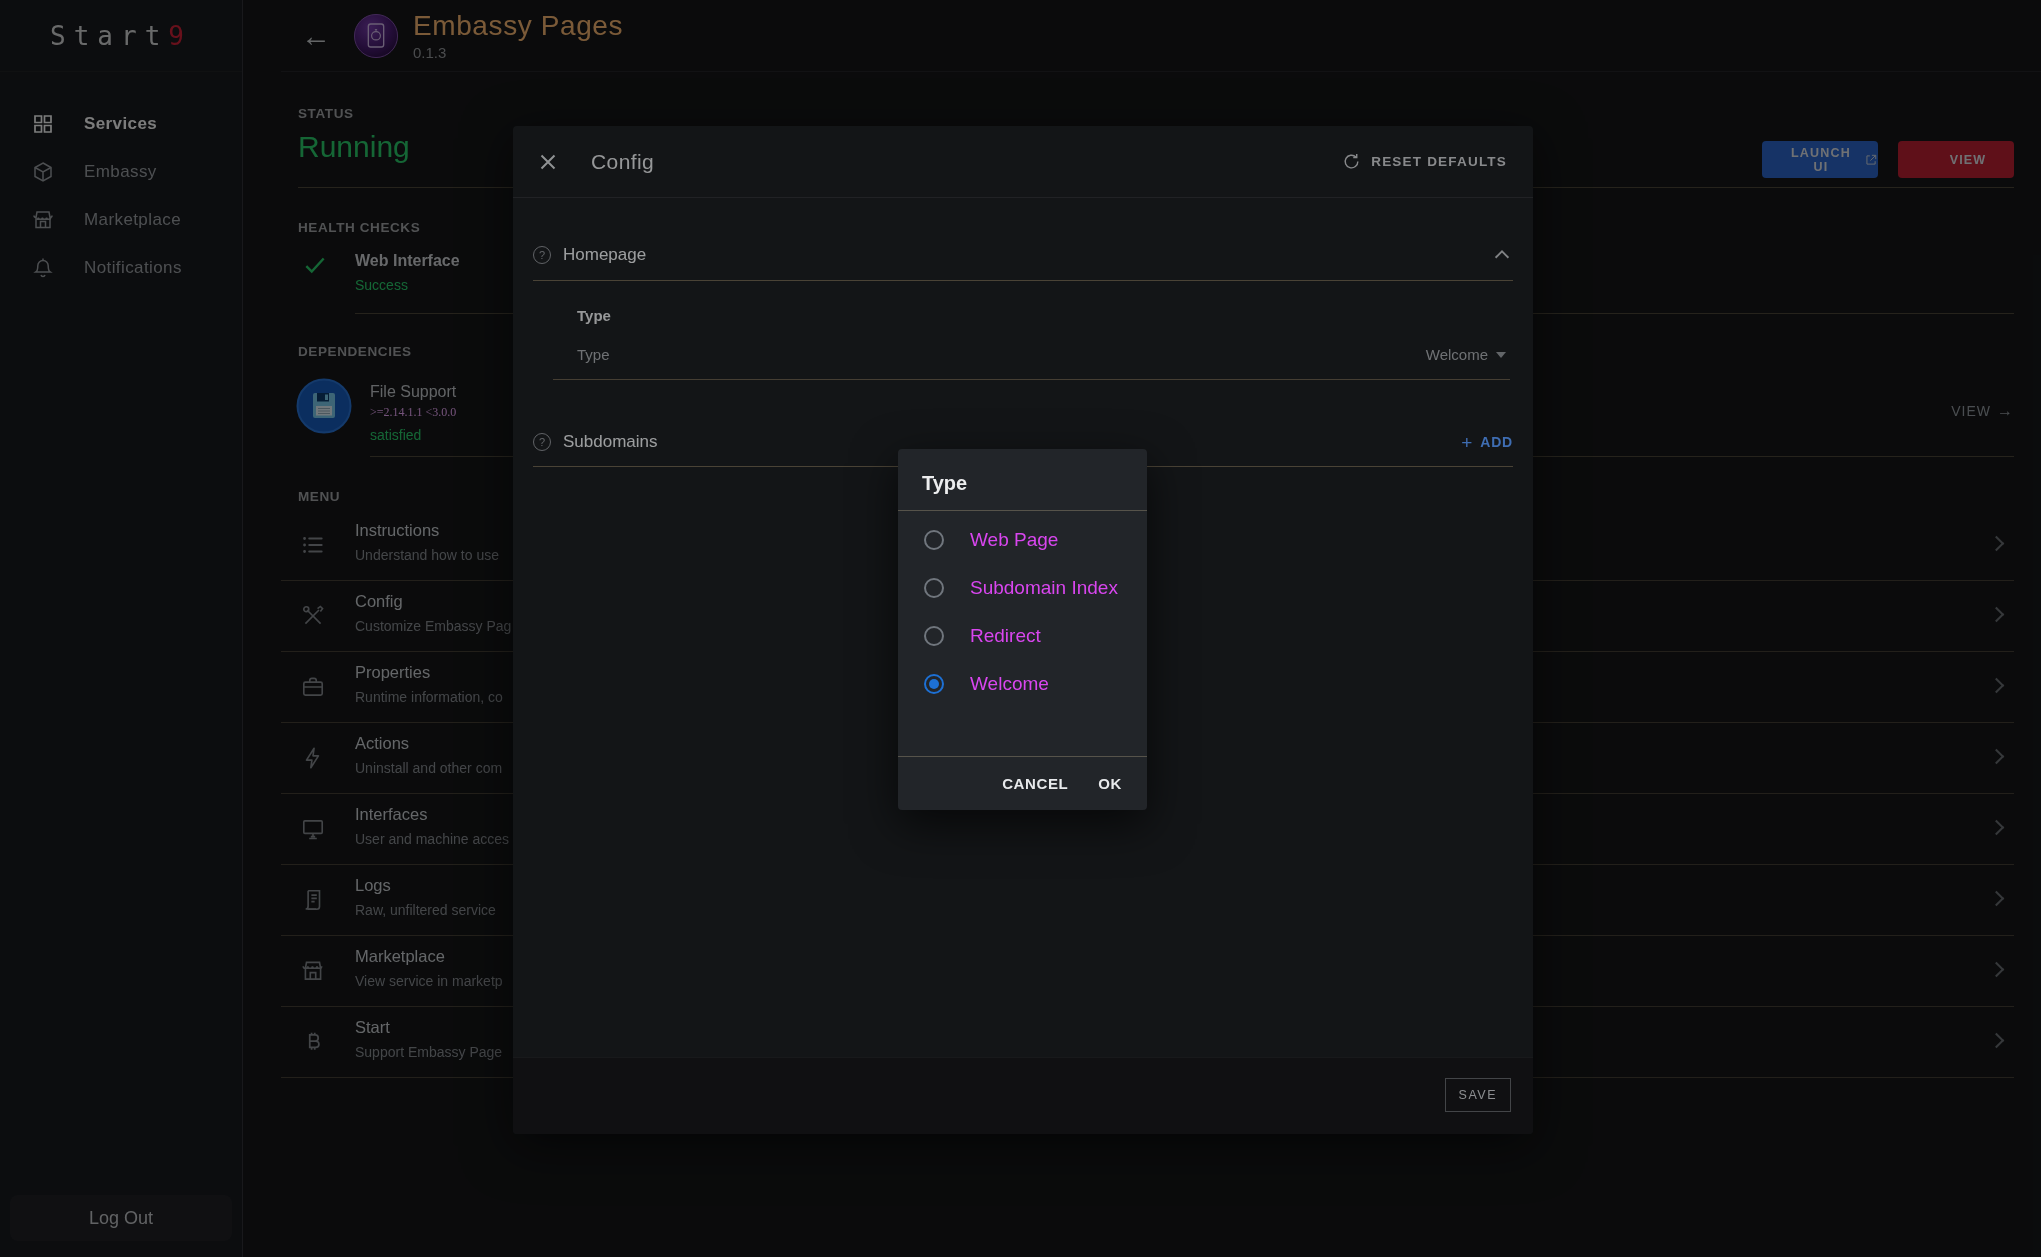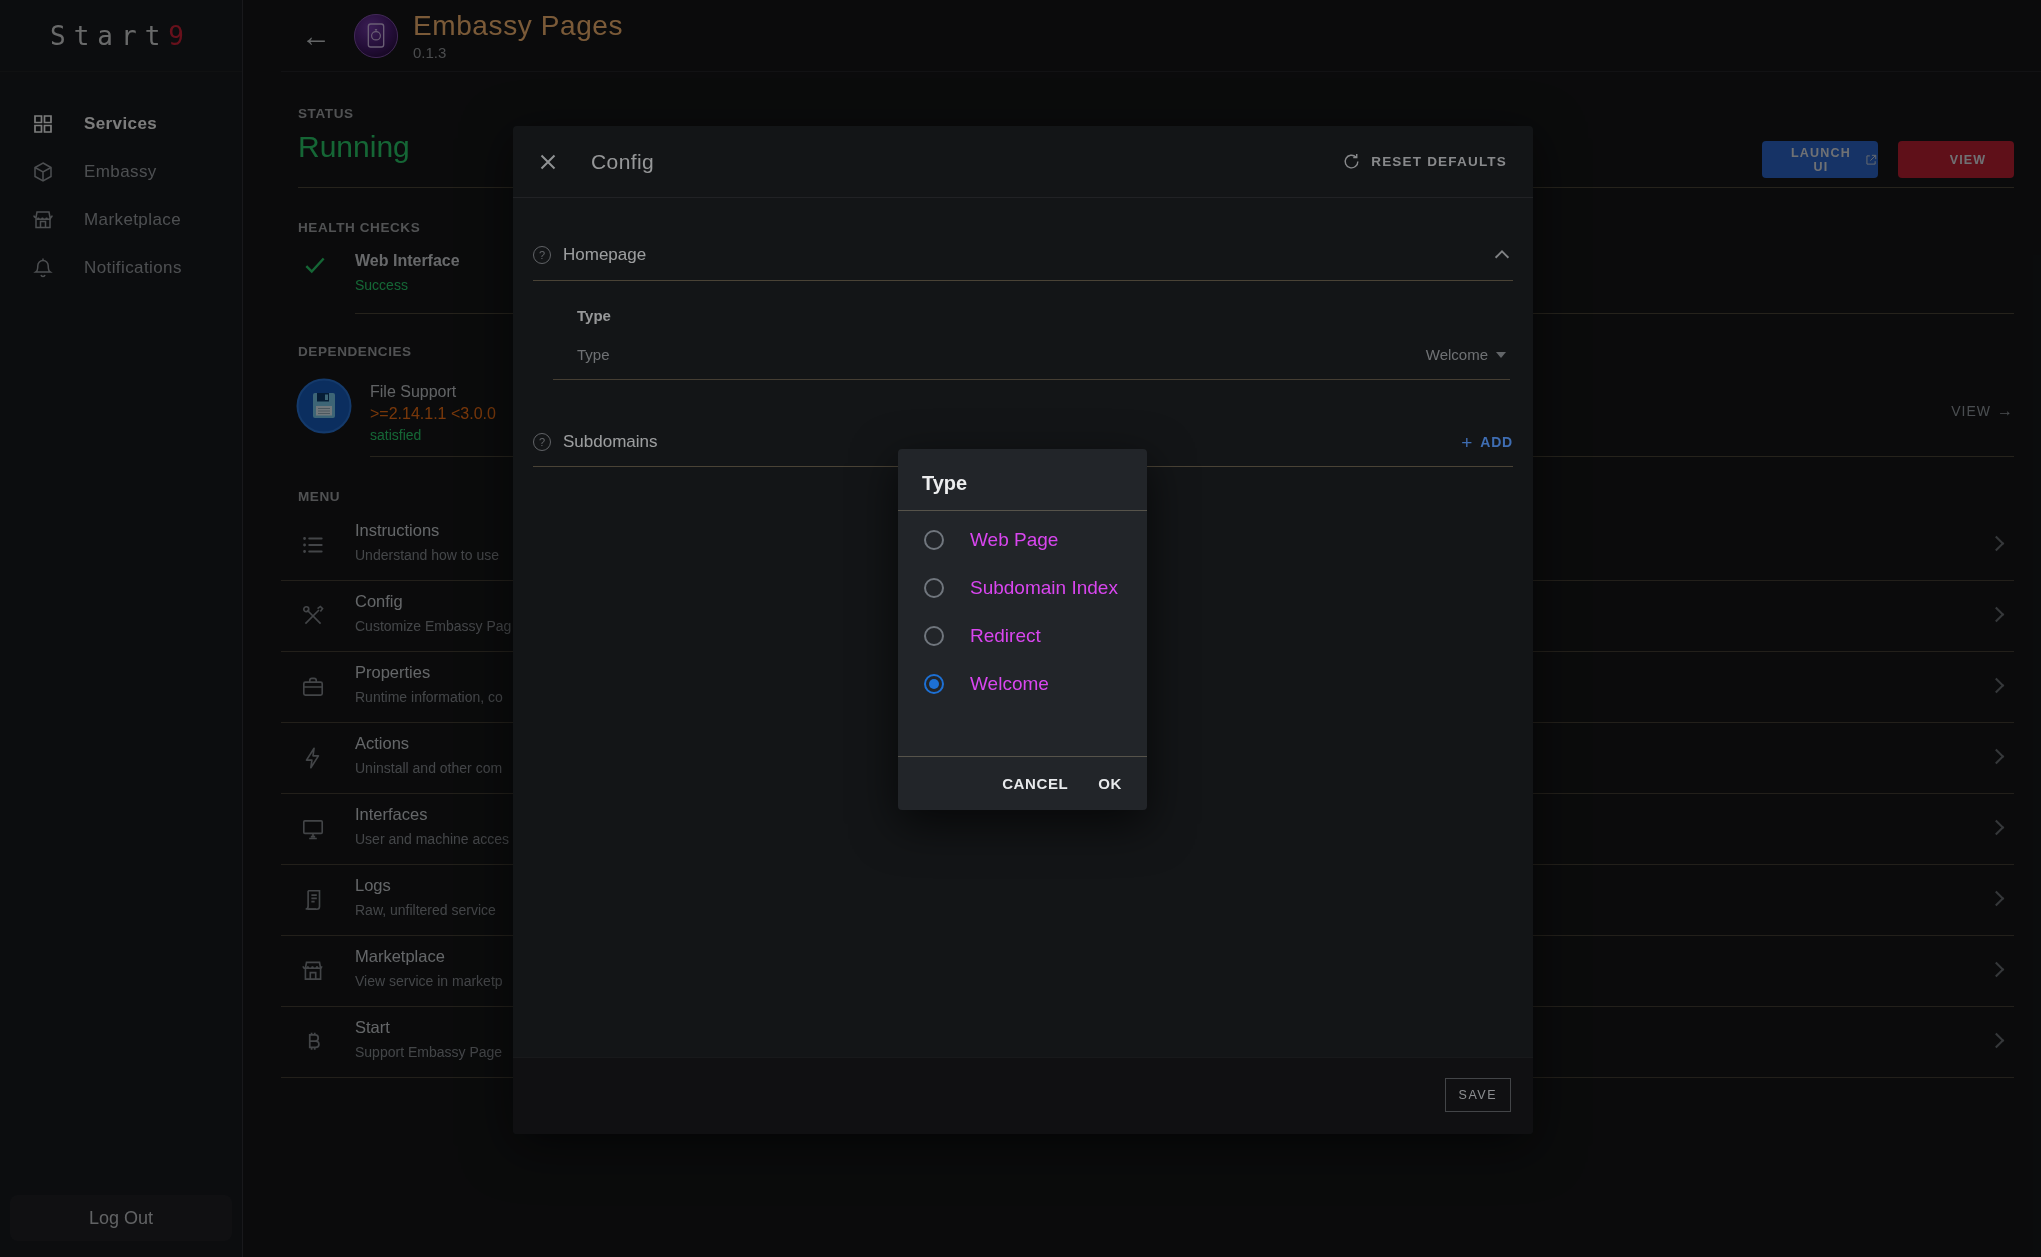--- a/index.html
+++ b/index.html
@@ -68,21 +68,21 @@
   .btn-launch { background:#2e6ad1; }
   .btn-stop   { background:#c42136; }
   .btn svg { width:16px; height:16px; }
 
   .check-icon { position:absolute; left:21px; top:252px; width:26px; height:26px; }
   .hc-name  { position:absolute; left:74px; top:252px; font-size:16px; font-weight:bold; color:#d4d7da; }
   .hc-result{ position:absolute; left:74px; top:277px; font-size:14px; color:#2dd36f; }
 
   .dep-avatar { position:absolute; left:15px; top:378px; width:56px; height:56px; }
   .dep-name  { position:absolute; left:89px; top:383px; font-size:16px; color:#c9ccd0; }
-  .dep-range { position:absolute; left:89px; top:405px; font-size:16px; color:#f97316; }
+  .dep-range { position:absolute; left:89px; top:405px; font-size:12px; color:#f0abfc;font-family:Liberation Serif, serif; }
   .dep-status{ position:absolute; left:89px; top:427px; font-size:14px; color:#2dd36f; }
   .dep-view  { position:absolute; right:27px; top:402px; font-size:14px; letter-spacing:1px;
                color:#9aa0a6; cursor:pointer; }
   .dep-view .arr { font-size:16px; margin-left:6px; }
 
   .menu-list { position:absolute; left:0; right:27px; top:510px; }
   .menu-row { position:relative; height:71px; border-bottom:1px solid rgba(150,132,100,.4); cursor:pointer; }
   .menu-icon { position:absolute; left:19px; top:22px; width:26px; height:26px; color:#8b8f94; }
   .menu-icon svg { width:26px; height:26px; }
   .menu-title { position:absolute; left:74px; top:11px; font-size:16.5px; color:#cfd3d7; }

